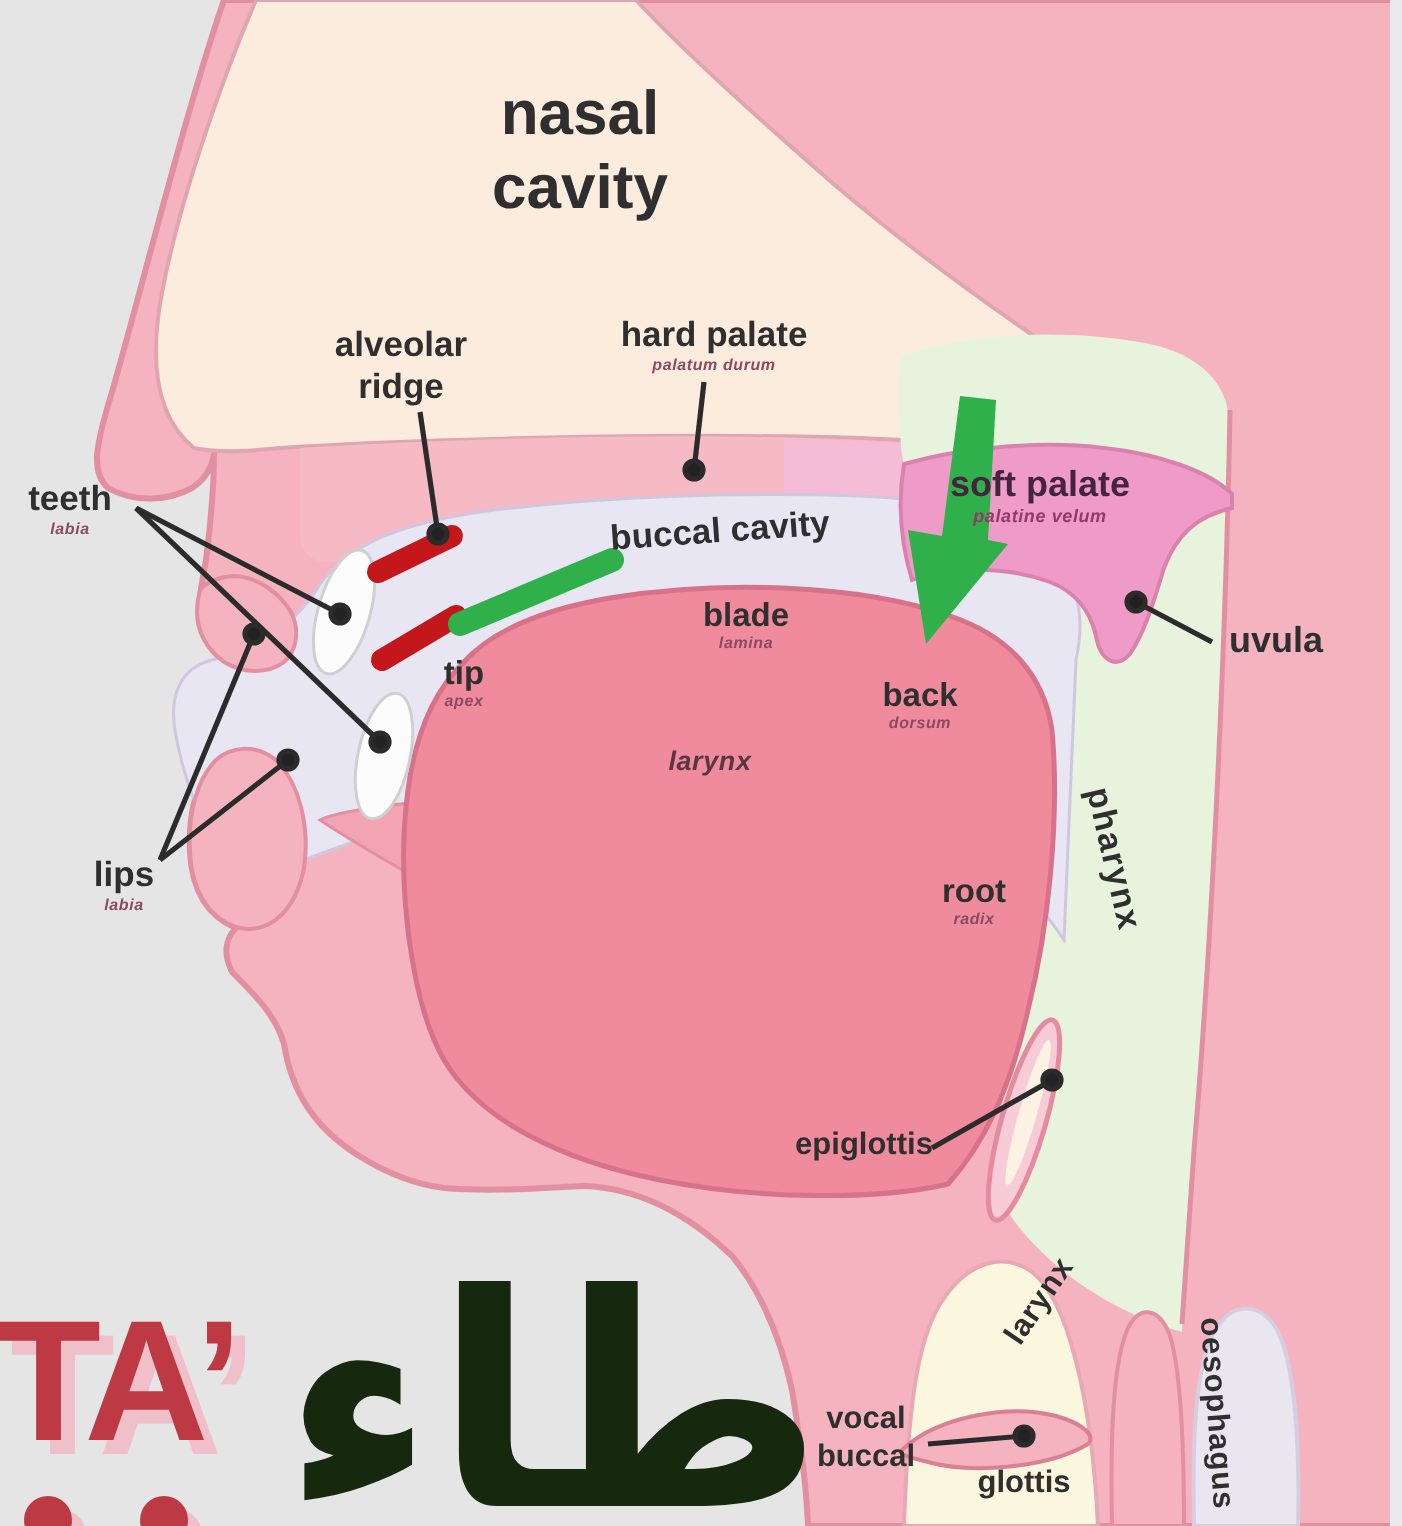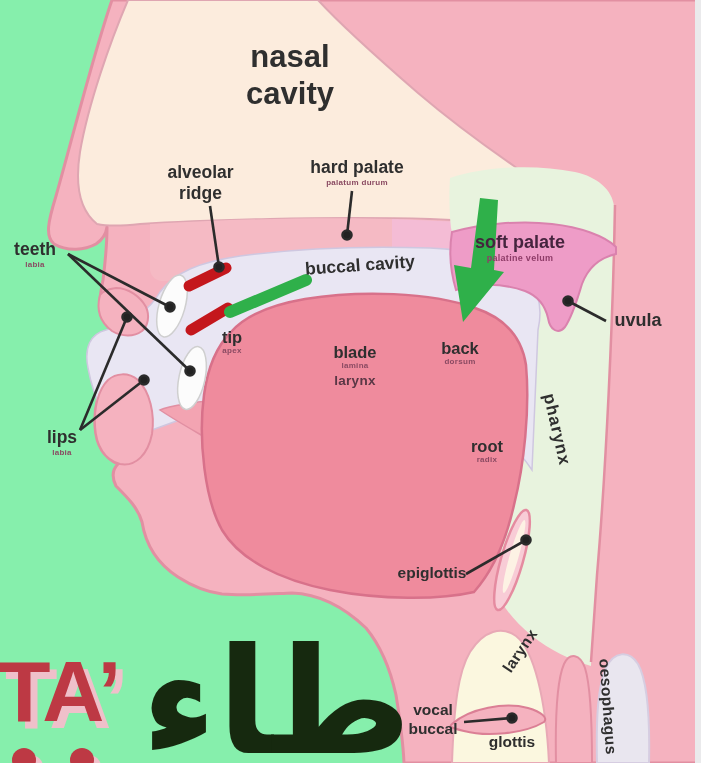--- a/index.html
+++ b/index.html
@@ -1,33 +1,33 @@
 <!DOCTYPE html>
 <html><head>
 <meta charset="utf-8">
 <style>
   html,body{margin:0;padding:0;}
   #stage{
     position:relative;width:701px;height:763px;overflow:hidden;
-    background:#86efac;
+    background:#e5e5e5;
     font-family:"Liberation Sans","DejaVu Sans",sans-serif;
   }
   #art{position:absolute;left:0;top:0;}
   .lbl{position:absolute;color:#2f2f2f;font-weight:bold;text-align:center;line-height:1.12;}
-  .lbl .latin{display:block;font-size:8px;font-weight:bold;color:#8a4a62;margin-top:1px;letter-spacing:.3px;}
+  .lbl .latin{display:block;font-size:8px;font-style:italic;font-weight:bold;color:#8a4a62;margin-top:1px;letter-spacing:.3px;}
   .l-nasal{left:215px;top:38px;width:150px;font-size:31px;line-height:37px;}
   .l-alveolar{left:148px;top:162px;width:105px;font-size:17.5px;line-height:20.5px;}
   .l-hardpalate{left:293px;top:158px;width:128px;font-size:17.5px;}
   .l-softpalate{left:453px;top:232px;width:134px;font-size:18px;color:#45243e;}
   .l-softpalate .latin{color:#8f3c68;font-size:9px;}
   .l-velumnote{left:587px;top:235px;width:110px;font-size:9.5px;line-height:12.5px;font-style:italic;font-weight:normal;color:#3d3d3d;text-align:left;}
   .l-teeth{left:2px;top:240px;width:66px;font-size:17.5px;}
   .l-lips{left:30px;top:428px;width:64px;font-size:17.5px;}
   .l-buccal{left:285px;top:256px;width:150px;font-size:17.5px;transform:rotate(-4deg);white-space:nowrap;}
-  .l-blade{left:318px;top:299px;width:74px;font-size:16.5px;margin-top:44px;}
+  .l-blade{left:336px;top:299px;width:74px;font-size:16.5px;}
   .l-tip{left:203px;top:328px;width:58px;font-size:16.5px;}
   .l-back{left:428px;top:339px;width:64px;font-size:16.5px;}
   .l-tongue{left:283px;top:371px;width:144px;font-size:31px;}
   .l-tongue .latin{font-size:13.5px;color:#5a3745;margin-top:2px;}
   .l-root{left:458px;top:437px;width:58px;font-size:16.5px;}
   .l-uvula{left:602px;top:310px;width:72px;font-size:18px;}
   .l-pharynx{left:514px;top:420px;width:86px;font-size:17px;transform:rotate(77deg);letter-spacing:1px;}
   .l-epiglottis{left:381px;top:564px;width:102px;font-size:15.5px;}
   .l-larynx{left:478px;top:642px;width:84px;font-size:15.5px;transform:rotate(-56deg);letter-spacing:.5px;}
   .l-vocalfolds{left:401px;top:700px;width:64px;font-size:15.5px;line-height:19px;}

